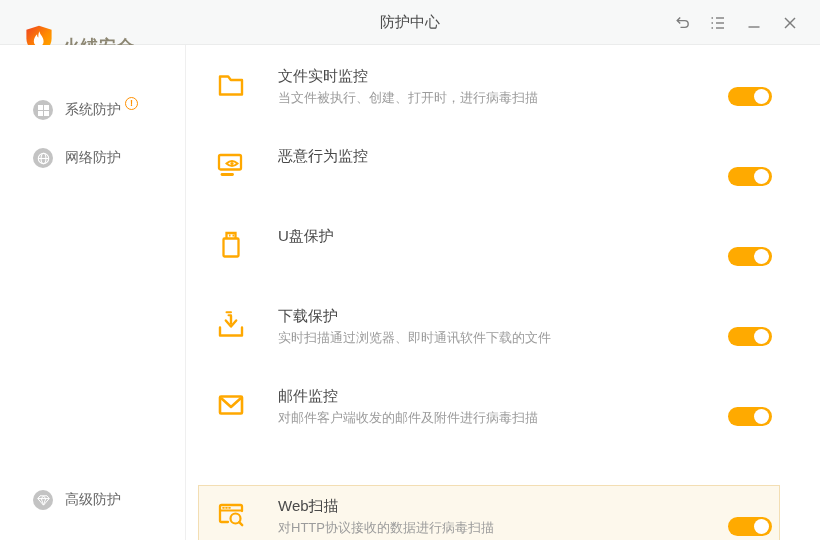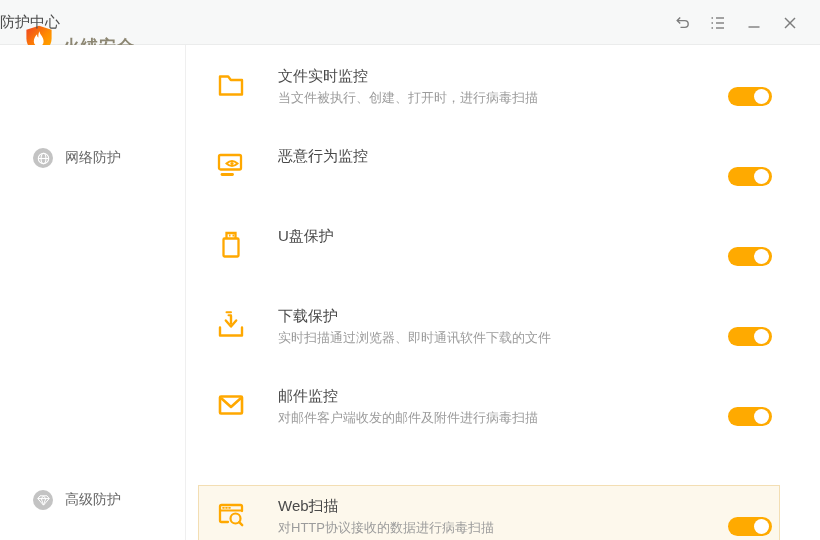--- a/index.html
+++ b/index.html
@@ -3,21 +3,21 @@
 <meta charset="utf-8">
 <style>
   html,body{margin:0;padding:0;}
   body{font-family:"Liberation Sans","DejaVu Sans",sans-serif;background:#d8d8d8;}
   .window{position:relative;width:820px;height:540px;background:#fff;overflow:hidden;}
 
   
   .titlebar{position:absolute;left:0;top:0;width:100%;height:45px;background:#f7f8f8;border-bottom:1px solid #ebecec;box-sizing:border-box;}
   .brand{position:absolute;left:24px;top:0;height:58px;display:flex;align-items:flex-end;gap:9px;}
   .app-name{font-size:17px;font-weight:bold;color:#8c8672;letter-spacing:1px;}
-  .page-title{position:absolute;left:0;right:0;top:0;line-height:44px;text-align:left;font-size:15px;color:#4c4c4c;}
+  .page-title{position:absolute;left:0;right:0;top:0;line-height:44px;text-align:center;font-size:15px;color:#4c4c4c;}
   .win-controls{position:absolute;right:12px;top:0;height:45px;display:flex;align-items:center;}
   .win-btn{width:36px;height:45px;display:flex;align-items:center;justify-content:center;color:#7d7d7d;cursor:pointer;background:none;border:none;padding:0;}
   .win-btn svg{display:block;}
 
   
   .sidebar{position:absolute;left:0;top:45px;bottom:0;width:186px;background:#fff;border-right:1px solid #efefef;box-sizing:border-box;}
   .side-item{position:absolute;left:33px;height:24px;display:flex;align-items:center;gap:12px;cursor:pointer;}
   .side-item-1{top:13px;}
   .side-item-2{top:53px;}
   .side-item-3{top:101px;}
@@ -93,20 +93,32 @@
       <button class="win-btn" title="">
         <svg width="14" height="14" viewBox="0 0 14 14" fill="none" stroke="currentColor" stroke-width="1.4">
           <line x1="2" y1="2" x2="12" y2="12"></line>
             <line x1="12" y1="2" x2="2" y2="12"></line>
         </svg>
       </button>
     </div>
   </header>
 
   <aside class="sidebar">
+    <div class="side-item side-item-2">
+      <span class="circle">
+        <svg width="11" height="11" viewBox="0 0 11 11" fill="#fff">
+          <rect x="0" y="0" width="5" height="5"></rect>
+            <rect x="6" y="0" width="5" height="5"></rect>
+          <rect x="0" y="6" width="5" height="5"></rect>
+            <rect x="6" y="6" width="5" height="5"></rect>
+        </svg>
+      </span>
+      <span class="side-label">系统防护</span>
+      <span class="badge" style="margin-left:-8px;">!</span>
+    </div>
     <div class="side-item side-item-3">
       <span class="circle">
         <svg width="13" height="13" viewBox="0 0 13 13" fill="none" stroke="#fff" stroke-width="1.1">
           <circle cx="6.5" cy="6.5" r="5.2"></circle>
             <ellipse cx="6.5" cy="6.5" rx="2.4" ry="5.2"></ellipse>
           <line x1="1.3" y1="6.5" x2="11.7" y2="6.5"></line>
         </svg>
       </span>
       <span class="side-label">网络防护</span>
     </div>

